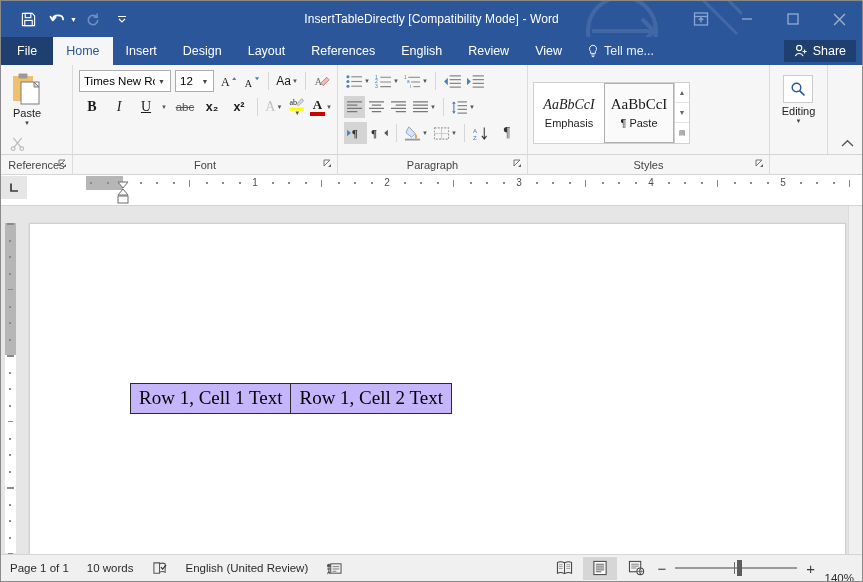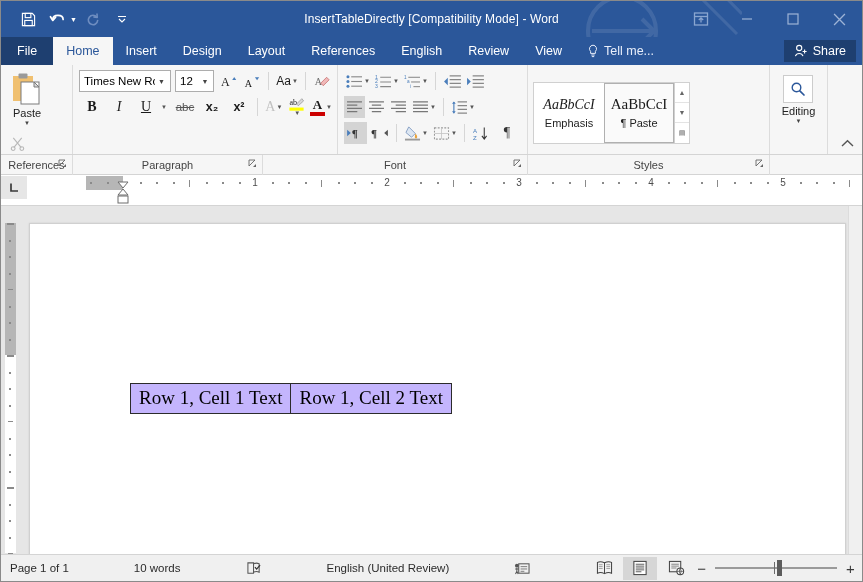--- a/index.html
+++ b/index.html
@@ -339,21 +339,21 @@
   }
 
   
   .statusbar {
     position: absolute;
     left: 0; right: 0; bottom: 0;
     height: 27px;
     background: #f0f0f0;
     border-top: 1px solid #d4d4d4;
     display: flex; align-items: center;
-    font-size: 11.5px; color: #2b2b2b; gap: 47px;
+    font-size: 11.5px; color: #2b2b2b;
   }
   .sb-item {
     padding: 0 9px;
     display: flex; align-items: center;
     height: 27px;
     white-space: nowrap;
   }
   .sb-right {
     margin-left: auto;
     display: flex; align-items: center;
@@ -758,29 +758,29 @@
   </div>
 
   <div class="ribbon-labels">
     <div class="glabel" style="width:72px">
       <span>References</span>
       <svg class="dlg ctl" viewBox="0 0 9 9">
         <path d="M1 1 H7 M1 1 V7 M1 7 L7 1" stroke="#666" stroke-width=".9" fill="none"></path>
         <path d="M5 8 L8 8 L8 5 Z" fill="#666"></path>
       </svg>
     </div>
-    <div class="glabel" style="width:190px">
-      <span>Paragraph</span>
+    <div class="glabel" style="width:265px">
+      <span>Font</span>
       <svg class="dlg ctl" viewBox="0 0 9 9">
         <path d="M1 1 H7 M1 1 V7 M1 7 L7 1" stroke="#666" stroke-width=".9" fill="none"></path>
         <path d="M5 8 L8 8 L8 5 Z" fill="#666"></path>
       </svg>
     </div>
-    <div class="glabel" style="width:265px">
-      <span>Font</span>
+    <div class="glabel" style="width:190px">
+      <span>Paragraph</span>
       <svg class="dlg ctl" viewBox="0 0 9 9">
         <path d="M1 1 H7 M1 1 V7 M1 7 L7 1" stroke="#666" stroke-width=".9" fill="none"></path>
         <path d="M5 8 L8 8 L8 5 Z" fill="#666"></path>
       </svg>
     </div>
     <div class="glabel" style="width:242px">
       <span>Styles</span>
       <svg class="dlg ctl" viewBox="0 0 9 9">
         <path d="M1 1 H7 M1 1 V7 M1 7 L7 1" stroke="#666" stroke-width=".9" fill="none"></path>
         <path d="M5 8 L8 8 L8 5 Z" fill="#666"></path>

